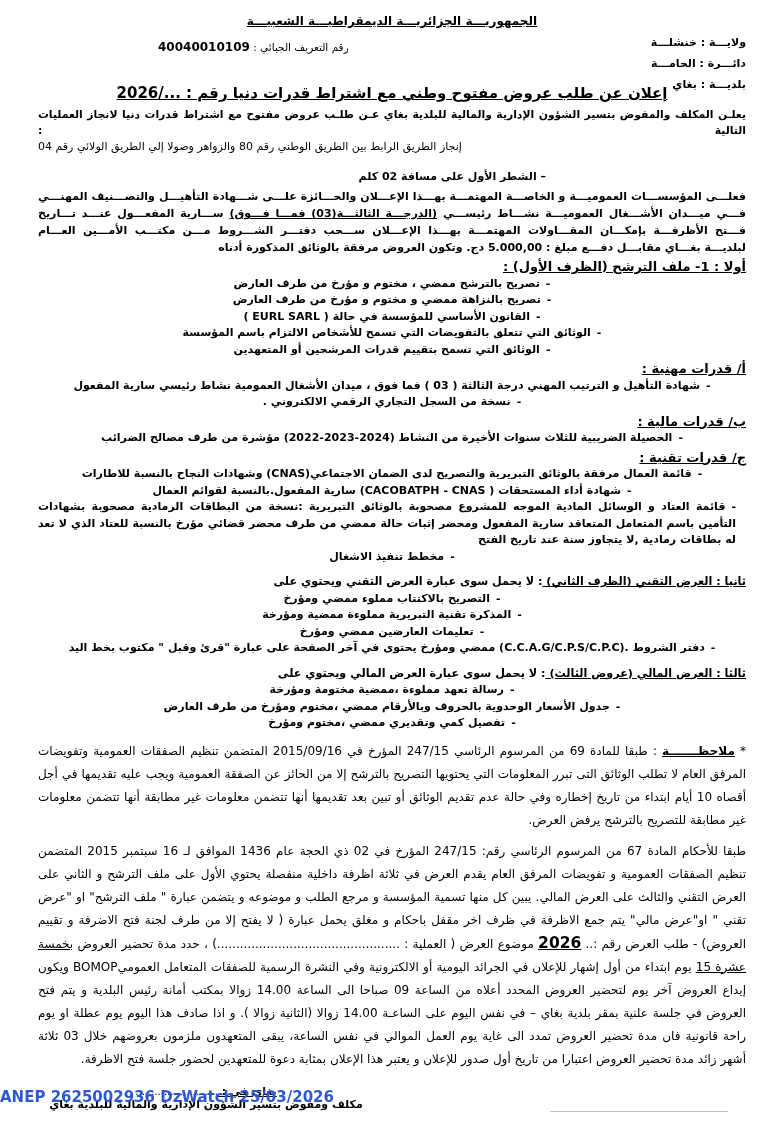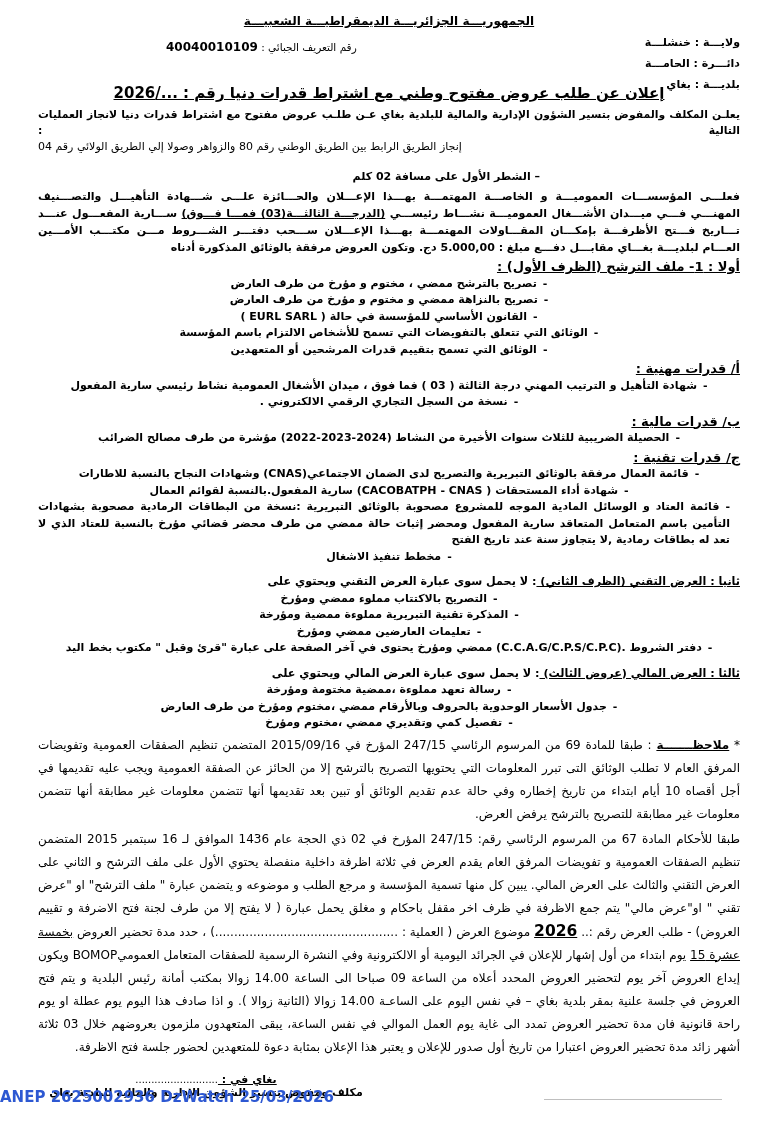--- a/index.html
+++ b/index.html
@@ -1,41 +1,41 @@
 <!DOCTYPE html>
 <html><head>
 <meta charset="utf-8">
 <style>
   * { margin:0; padding:0; box-sizing:border-box; }
   html,body { background:#ffffff; }
   .page {
     width:768px; height:1138px; background:#ffffff; color:#000;
     position:relative; overflow:hidden; direction:rtl;
     font-family:"DejaVu Sans", sans-serif;
-    padding:14px 28px 0 38px;
+    padding:14px 22px 0 38px;
   }
   .u { text-decoration:underline; }
   .republic { text-align:center; font-weight:bold; font-size:12px; text-decoration:underline; }
   .hdr { position:relative; height:56px; }
   .admin { position:absolute; right:0; top:4px; font-weight:bold; font-size:11px; line-height:21px; text-align:right; }
-  .tax { position:absolute; left:128px; top:12px; font-size:10.5px; }
+  .tax { position:absolute; left:120px; top:12px; font-size:10.5px; }
   .tax .val { font-weight:bold; font-size:12px; }
   .doc-title { text-align:center; font-size:15px; font-weight:bold; }
   .doc-title .t { text-decoration:underline; }
   .intro1 { font-size:10.8px; font-weight:bold; line-height:16px; margin-top:5px;
             text-align:justify; text-align-last:justify; }
   .intro2 { font-size:11px; font-weight:normal; line-height:16px; text-align:left; }
   .tranche { font-size:11px; font-weight:bold; margin-top:15px; text-align:right; padding-left:0; padding-right:200px; }
   .qual { font-size:11px; font-weight:bold; line-height:17px; text-align:justify; margin-top:5px; }
   .sechead { font-size:13px; font-weight:bold; text-decoration:underline; margin-top:3px; line-height:16.5px; }
   .secline { font-size:11.2px; font-weight:bold; margin-top:9px; line-height:16.5px; }
   .ci { font-size:11px; font-weight:bold; line-height:16.5px; text-align:center; }
   .ci .dash { padding-left:6px; }
   .ci.longjust { text-align:justify; padding-right:10px; }
-  .note { font-size:12px; line-height:23px; text-align:justify; margin-top:2px; }
+  .note { font-size:12px; line-height:23px; text-align:justify; margin-top:8px; }
   .note .nlabel { font-weight:bold; text-decoration:underline; }
   .note .year { font-size:15.5px; font-weight:bold; text-decoration:underline; }
   .note .ndur { text-decoration:underline; }
   .sigrow { position:relative; margin-top:10px; height:58px; }
   .sig { position:absolute; left:8px; top:4px; width:320px; text-align:center;
          font-size:11px; font-weight:bold; }
   .sig .sd { text-decoration:underline; }
   .sig .dots { font-weight:normal; font-size:10px; }
   .hrline { position:absolute; right:18px; top:30px; width:178px; height:1px; background:#bfbfbf; }
   .footer { position:absolute; top:1088px; left:0; width:100%; text-align:left;

